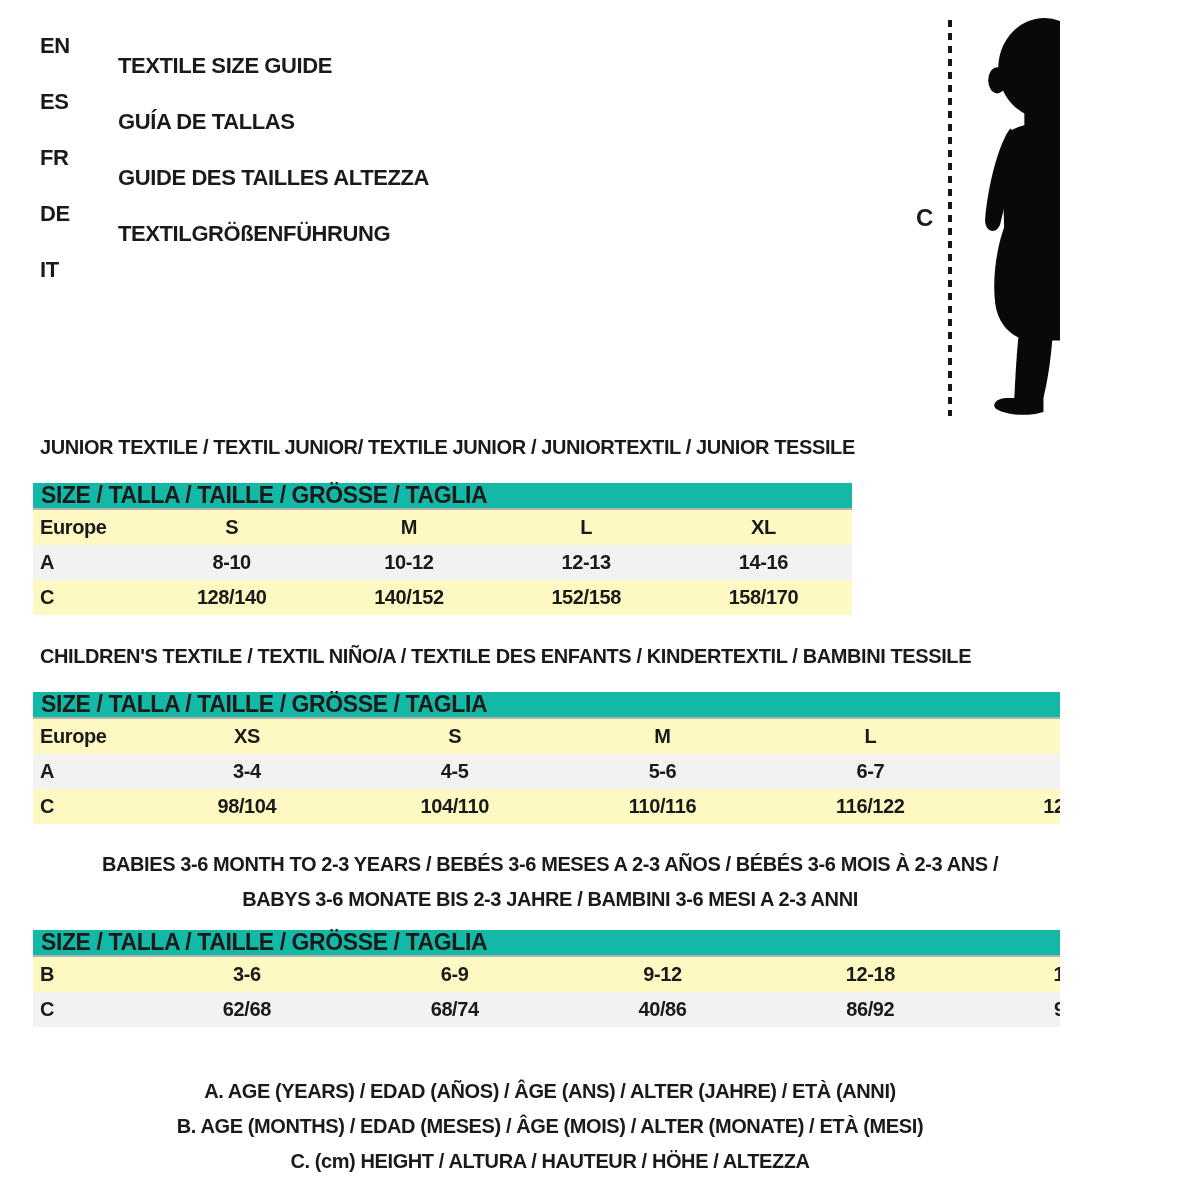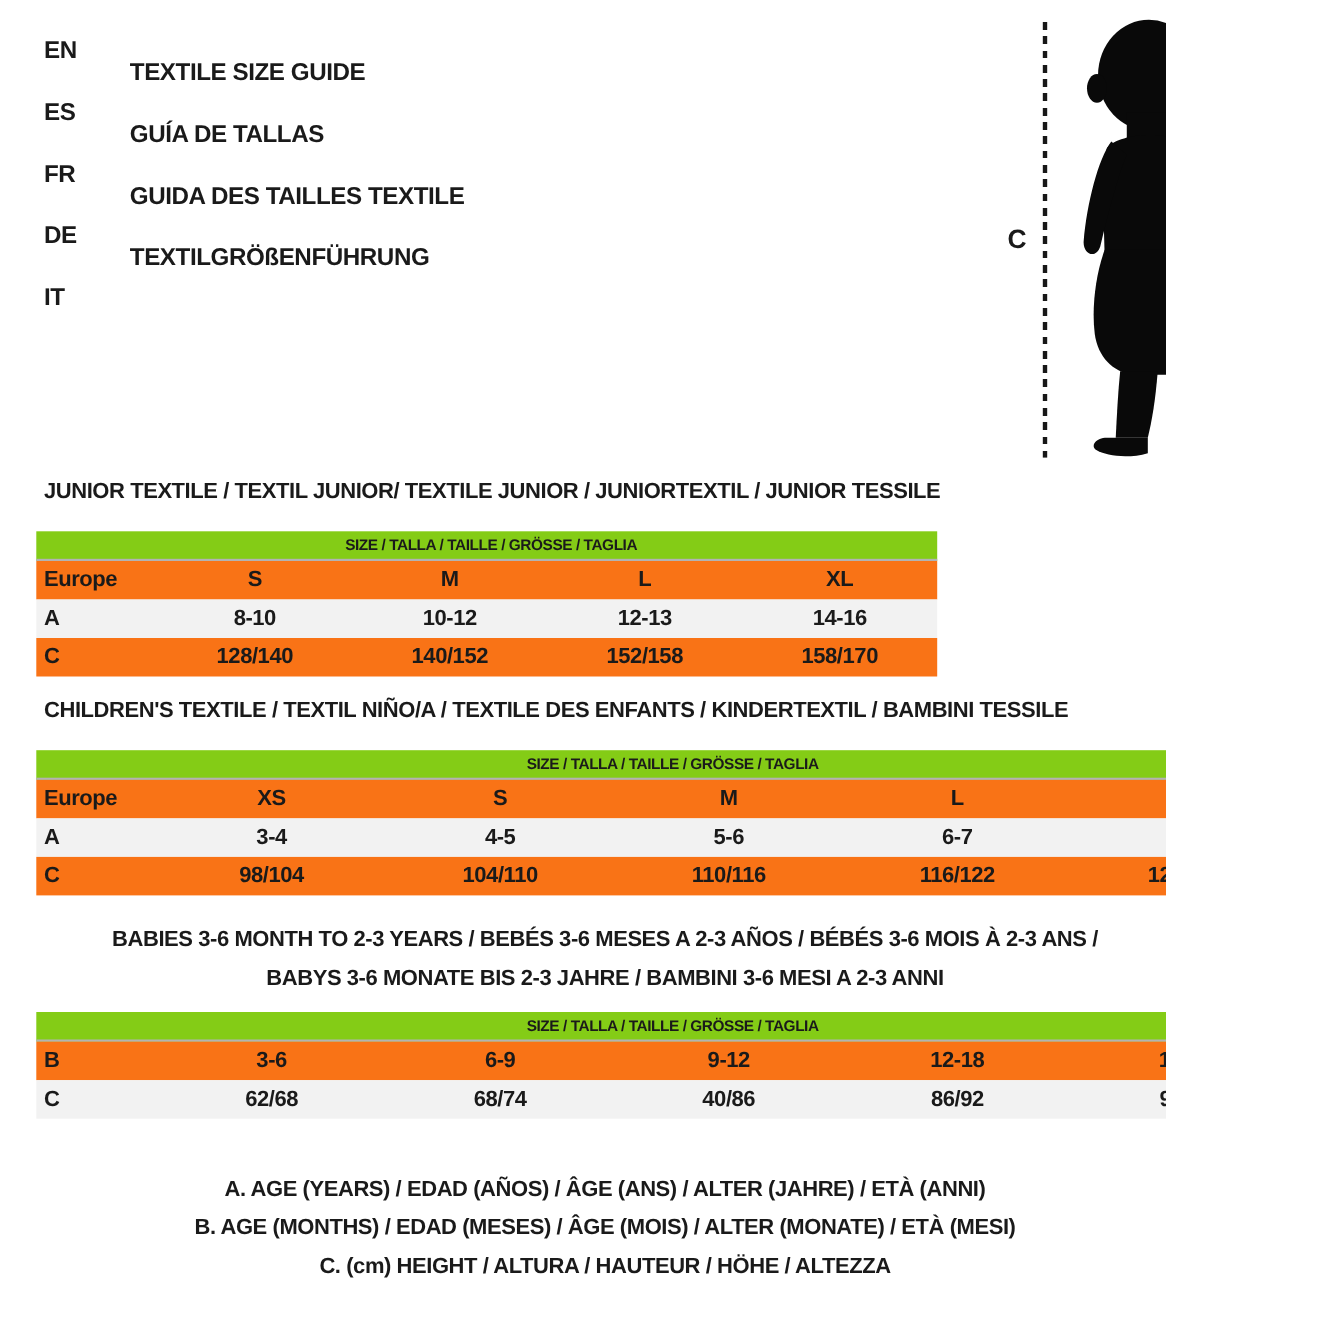--- a/index.html
+++ b/index.html
@@ -22,34 +22,34 @@
   .c-label { position:absolute; left:16px; top:204px; font-size:24px; }
   .dash-line {
     position:absolute; left:48px; top:20px; width:4px; height:396px;
     background:repeating-linear-gradient(to bottom,#171717 0 7px, transparent 7px 13px);
   }
   .baby-svg { position:absolute; left:66px; top:16px; }
 
   
   .section { margin-left:33px; }
   .sec0 { margin-top:16px; }
-  .sec1 { margin-top:20px; }
+  .sec1 { margin-top:30px; }
   .sec2 { margin-top:23px; }
   .section-title { padding-left:7px; margin-bottom:25px; }
   .title-line { font-size:20px; line-height:22px; white-space:nowrap; }
   .multi .title-line { line-height:35px; }
   .multi.section-title { margin-bottom:13px;text-align:center; }
 
   .size-bar {
-    height:27px; line-height:25px; font-size:14px; padding-left:8px;
-    background:#84cc16; border-bottom:2px solid #b3b3b3;text-align:center;
+    height:27px; line-height:25px; font-size:23px; padding-left:8px;
+    background:#14b8a6; border-bottom:2px solid #b3b3b3;
   }
   .tbl-narrow { width:819px; }
   .tbl-wide   { width:1149px; }
-  .trow { display:flex; height:35px; line-height:35px; font-size:20px; background:#f97316; }
+  .trow { display:flex; height:35px; line-height:35px; font-size:20px; background:#fef9c3; }
   .trow.shaded { background:#f2f2f2; }
   .rlabel { flex:0 0 110px; padding-left:7px; }
   .cell { flex:1 1 0; text-align:center; }
 
   
   .legend { margin:47px 0 0 40px; }
   .legend-line { font-size:20px; line-height:35px; white-space:nowrap;text-align:center; }
 </style>
 </head>
 <body>
@@ -61,21 +61,21 @@
       <div class="lang-row">
         <span class="lang-code">EN</span>
         <span class="lang-title">TEXTILE SIZE GUIDE</span>
       </div>
       <div class="lang-row">
         <span class="lang-code">ES</span>
         <span class="lang-title">GUÍA DE TALLAS</span>
       </div>
       <div class="lang-row">
         <span class="lang-code">FR</span>
-        <span class="lang-title">GUIDA DES TAILLES TEXTILE</span>
+        <span class="lang-title">GUIDE DES TAILLES ALTEZZA</span>
       </div>
       <div class="lang-row">
         <span class="lang-code">DE</span>
         <span class="lang-title">TEXTILGRÖßENFÜHRUNG</span>
       </div>
       <div class="lang-row">
         <span class="lang-code">IT</span>
       </div>
     </div>
 

